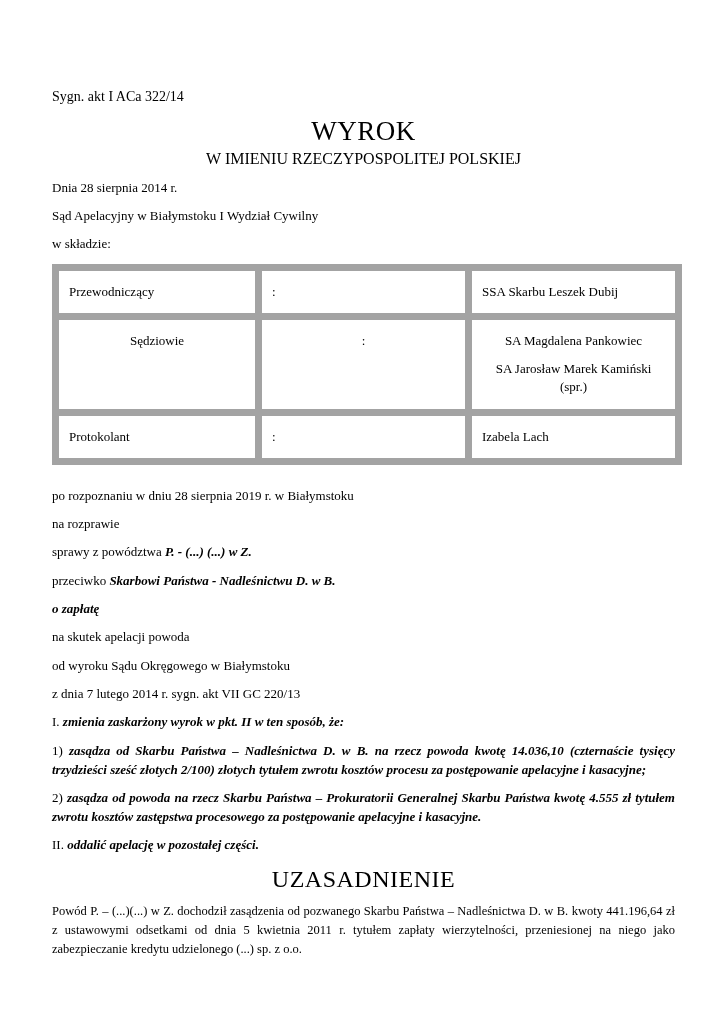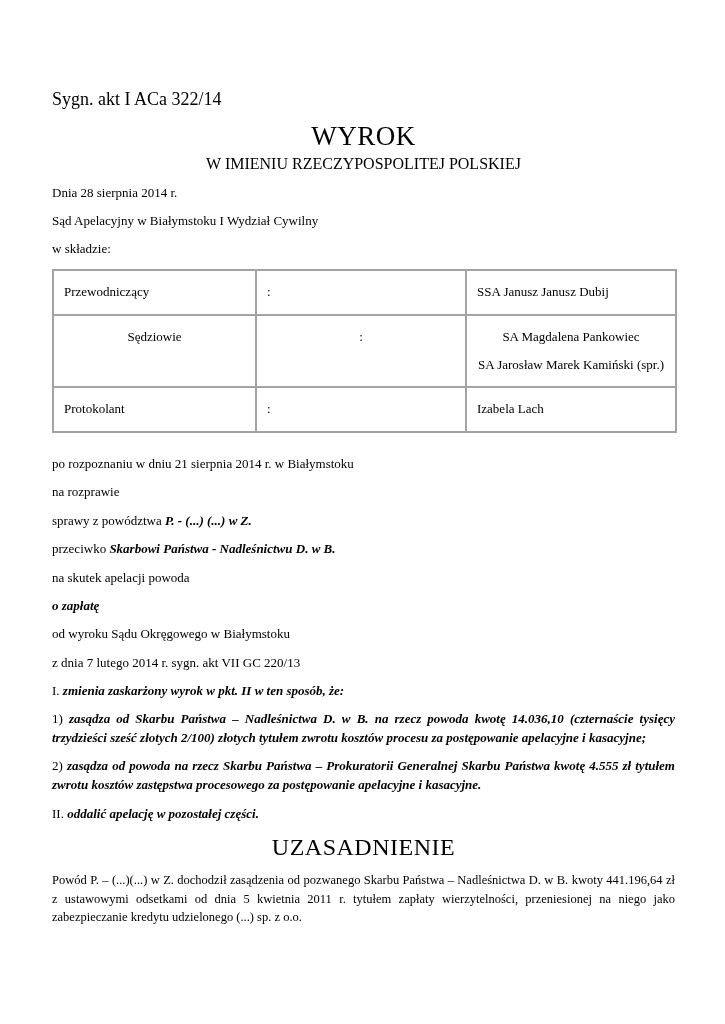--- a/index.html
+++ b/index.html
@@ -11,21 +11,21 @@
     font-family: "Liberation Serif", "DejaVu Serif", serif;
     color: #000000;
     overflow: hidden;
   }
   .page {
     width: 725px;
     height: 1024px;
     padding: 88px 50px 30px 52px;
   }
   .case-no {
-    font-size: 18px;
+    font-size: 14px;
     line-height: 1.25;
     margin-bottom: 10px;
   }
   .title {
     text-align: center;
     font-size: 27px;
     line-height: 1.15;
     letter-spacing: 0.5px;
     margin-bottom: 2px;
   }
@@ -47,21 +47,21 @@
   .just {
     text-align: justify;
   }
   table.panel {
     width: 623px;
     border-collapse: collapse;
     table-layout: fixed;
     margin: 6px 0 22px 0;
   }
   table.panel td {
-    border: 2px solid #a3a3a3;
+    border: 7px solid #a3a3a3;
     vertical-align: top;
     padding: 12px 10px;
     font-size: 13px;
     line-height: 1.4;
   }
   td.c-role  { width: 203px; }
   td.c-sep   { width: 210px; }
   td.c-name  { width: 210px; }
   tr.r-single td { height: 45px; }
   tr.r-double td { height: 70px; text-align: center; }
@@ -91,47 +91,47 @@
   <p class="line">Dnia 28 sierpnia 2014 r.</p>
   <p class="line">Sąd Apelacyjny w Białymstoku I Wydział Cywilny</p>
   <p class="line">w składzie:</p>
 
   <table class="panel">
     <tbody>
       <tr class="r-single">
         <td class="c-role">Przewodniczący</td>
         <td class="c-sep">:</td>
         <td class="c-name">
-          <div class="name-line">SSA Janusz Janusz Dubij</div>
+          <div class="name-line">SSA Skarbu Leszek Dubij</div>
         </td>
       </tr>
       <tr class="r-double">
         <td class="c-role">Sędziowie</td>
         <td class="c-sep">:</td>
         <td class="c-name">
           <div class="name-line">SA Magdalena Pankowiec</div>
           <div class="name-line">SA Jarosław Marek Kamiński (spr.)</div>
         </td>
       </tr>
       <tr class="r-single">
         <td class="c-role">Protokolant</td>
         <td class="c-sep">:</td>
         <td class="c-name">
           <div class="name-line">Izabela Lach</div>
         </td>
       </tr>
     </tbody>
   </table>
 
-  <p class="line"><span>po rozpoznaniu w dniu 21 sierpnia 2014 r. w Białymstoku</span><span class="em"></span></p>
+  <p class="line"><span>po rozpoznaniu w dniu 28 sierpnia 2019 r. w Białymstoku</span><span class="em"></span></p>
   <p class="line"><span>na rozprawie</span><span class="em"></span></p>
   <p class="line"><span>sprawy z powództwa  </span><span class="em">P. - (...) (...) w Z.</span></p>
   <p class="line"><span>przeciwko  </span><span class="em">Skarbowi Państwa - Nadleśnictwu D. w B.</span></p>
+  <p class="line"><span></span><span class="em">o zapłatę</span></p>
   <p class="line"><span>na skutek apelacji powoda</span><span class="em"></span></p>
-  <p class="line"><span></span><span class="em">o zapłatę</span></p>
   <p class="line"><span>od wyroku Sądu Okręgowego w Białymstoku</span><span class="em"></span></p>
   <p class="line"><span>z dnia 7 lutego 2014 r. sygn. akt VII GC 220/13</span><span class="em"></span></p>
 
   <p class="line"><span>I. </span><span class="em">zmienia zaskarżony wyrok w pkt. II w ten sposób, że:</span></p>
 
   <p class="line just"><span>1)  </span><span class="em">zasądza od Skarbu Państwa – Nadleśnictwa D. w B. na rzecz powoda kwotę 14.036,10 (czternaście tysięcy trzydzieści sześć złotych 2/100) złotych tytułem zwrotu kosztów procesu za postępowanie apelacyjne i kasacyjne;</span></p>
 
   <p class="line just"><span>2) </span><span class="em">zasądza od powoda na rzecz Skarbu Państwa – Prokuratorii Generalnej Skarbu Państwa kwotę 4.555 zł tytułem zwrotu kosztów zastępstwa procesowego za postępowanie apelacyjne i kasacyjne.</span></p>
 
   <p class="line"><span>II. </span><span class="em">oddalić apelację w pozostałej części.</span></p>

